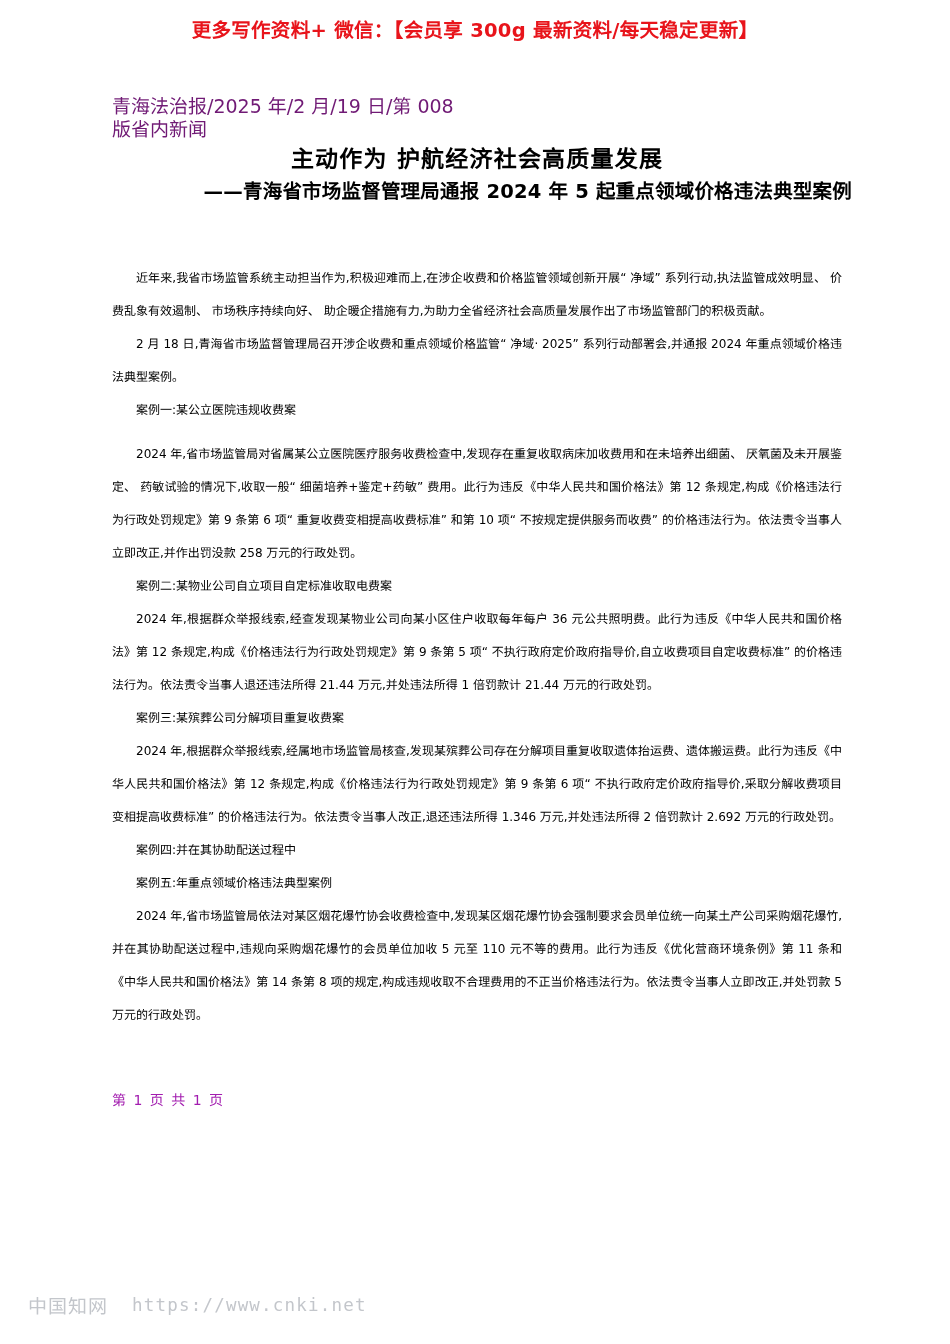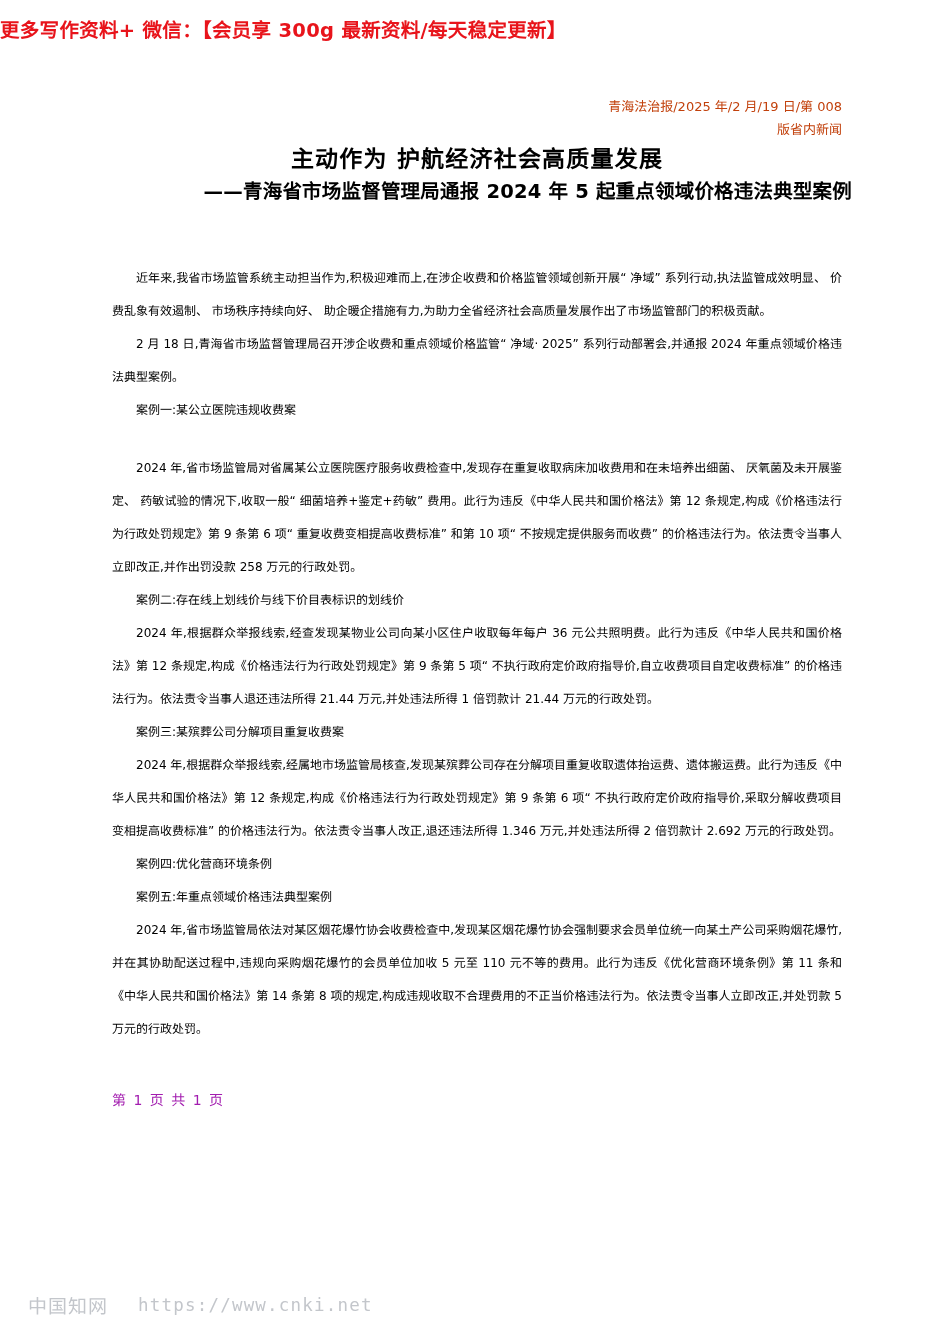--- a/index.html
+++ b/index.html
@@ -16,21 +16,21 @@
     color: #000000;
     overflow: hidden;
   }
 
   
   .promo-banner {
     position: absolute;
     top: 14px;
     left: 0;
     width: 950px;
-    text-align: left;
+    text-align: center;
     color: #e8141b;
     font-size: 19.5px;
     font-weight: 700;
     letter-spacing: 0.3px;
     white-space: nowrap;
     font-family: "DejaVu Sans", "Liberation Sans", sans-serif;
   }
 
   
   .sheet {
@@ -39,25 +39,24 @@
     left: 0;
     width: 950px;
     height: 1344px;
   }
 
   .masthead {
     position: absolute;
     left: 112px;
     top: 95px;
     width: 730px;
-    font-size: 13px;
+    font-size: 19px;
     line-height: 23px;
-    color: #c2410c;
+    color: #701a75;
     font-weight: 500;
-    text-align: right;
   }
   .masthead .line2 { display: block; }
 
   .headline {
     position: absolute;
     left: 112px;
     top: 140px;
     width: 730px;
     text-align: center;
     font-size: 23px;
@@ -107,21 +106,21 @@
   .article p {
     margin: 0;
     text-indent: 2em;
     text-align: justify;
     text-justify: inter-ideograph;
   }
   .article p.case-title {
     text-indent: 2em;
   }
   .article p.gap-after {
-    margin-bottom: 25px;
+    margin-bottom: 11px;
   }
 
   .page-footer {
     position: absolute;
     left: 112px;
     top: 1089px;
     width: 730px;
     text-align: left;
     font-size: 14px;
     letter-spacing: 1.5px;
@@ -129,21 +128,21 @@
     font-weight: 500;
   }
 
   
   .watermark {
     position: absolute;
     left: 28px;
     bottom: 26px;
     display: flex;
     align-items: center;
-    gap: 30px;
+    gap: 24px;
     color: #c3c6cb;
     user-select: none;
   }
   .watermark .wm-brand {
     font-size: 19px;
     letter-spacing: 1px;
     font-family: "DejaVu Sans", "Liberation Sans", sans-serif;
   }
   .watermark .wm-url {
     font-size: 17.5px;
@@ -168,27 +167,27 @@
   <div class="subheadline">——青海省市场监督管理局通报 2024 年 5 起重点领域价格违法典型案例</div>
 
 
   <div class="article">
     <p>近年来,我省市场监管系统主动担当作为,积极迎难而上,在涉企收费和价格监管领域创新开展“ 净域” 系列行动,执法监管成效明显、 价费乱象有效遏制、 市场秩序持续向好、 助企暖企措施有力,为助力全省经济社会高质量发展作出了市场监管部门的积极贡献。</p>
     <p>2 月 18 日,青海省市场监督管理局召开涉企收费和重点领域价格监管“ 净域· 2025” 系列行动部署会,并通报 2024 年重点领域价格违法典型案例。</p>
 
     <p class="case-title gap-after">案例一:某公立医院违规收费案</p>
     <p>2024 年,省市场监管局对省属某公立医院医疗服务收费检查中,发现存在重复收取病床加收费用和在未培养出细菌、 厌氧菌及未开展鉴定、 药敏试验的情况下,收取一般“ 细菌培养+鉴定+药敏” 费用。此行为违反《中华人民共和国价格法》第 12 条规定,构成《价格违法行为行政处罚规定》第 9 条第 6 项“ 重复收费变相提高收费标准” 和第 10 项“ 不按规定提供服务而收费” 的价格违法行为。依法责令当事人立即改正,并作出罚没款 258 万元的行政处罚。</p>
 
-    <p class="case-title">案例二:存在线上划线价与线下价目表标识的划线价</p>
+    <p class="case-title">案例二:某物业公司自立项目自定标准收取电费案</p>
     <p>2024 年,根据群众举报线索,经查发现某物业公司向某小区住户收取每年每户 36 元公共照明费。此行为违反《中华人民共和国价格法》第 12 条规定,构成《价格违法行为行政处罚规定》第 9 条第 5 项“ 不执行政府定价政府指导价,自立收费项目自定收费标准” 的价格违法行为。依法责令当事人退还违法所得 21.44 万元,并处违法所得 1 倍罚款计 21.44 万元的行政处罚。</p>
 
     <p class="case-title">案例三:某殡葬公司分解项目重复收费案</p>
     <p>2024 年,根据群众举报线索,经属地市场监管局核查,发现某殡葬公司存在分解项目重复收取遗体抬运费、遗体搬运费。此行为违反《中华人民共和国价格法》第 12 条规定,构成《价格违法行为行政处罚规定》第 9 条第 6 项“ 不执行政府定价政府指导价,采取分解收费项目变相提高收费标准” 的价格违法行为。依法责令当事人改正,退还违法所得 1.346 万元,并处违法所得 2 倍罚款计 2.692 万元的行政处罚。</p>
 
-    <p class="case-title">案例四:优化营商环境条例</p>
+    <p class="case-title">案例四:并在其协助配送过程中</p>
 
     <p class="case-title">案例五:年重点领域价格违法典型案例</p>
     <p>2024 年,省市场监管局依法对某区烟花爆竹协会收费检查中,发现某区烟花爆竹协会强制要求会员单位统一向某土产公司采购烟花爆竹,并在其协助配送过程中,违规向采购烟花爆竹的会员单位加收 5 元至 110 元不等的费用。此行为违反《优化营商环境条例》第 11 条和《中华人民共和国价格法》第 14 条第 8 项的规定,构成违规收取不合理费用的不正当价格违法行为。依法责令当事人立即改正,并处罚款 5 万元的行政处罚。</p>
   </div>
 
   <div class="page-footer">第 1 页 共 1 页</div>
 
 </div>
 
 <div class="watermark">

